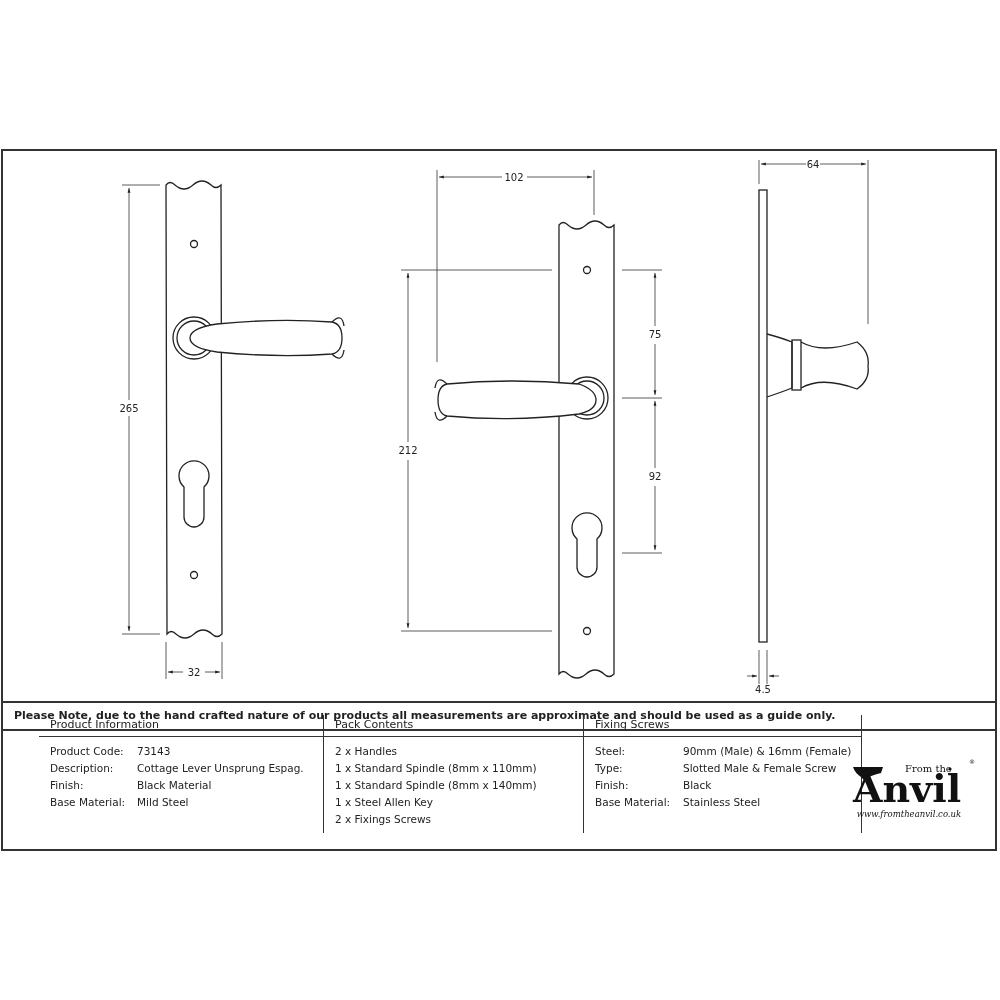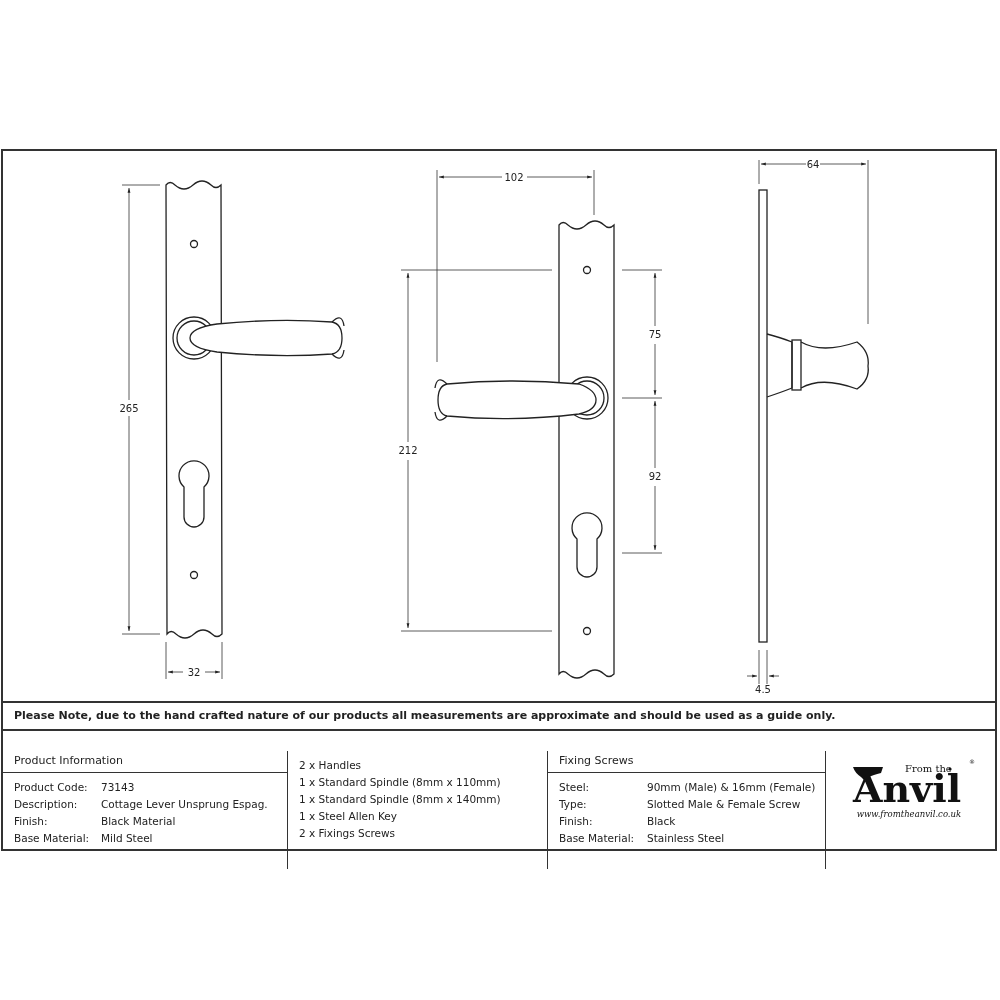--- a/index.html
+++ b/index.html
@@ -5,21 +5,21 @@
   html, body { margin:0; padding:0; background:#ffffff; }
   body { width:1000px; height:1000px; position:relative; overflow:hidden;
          font-family:"DejaVu Sans", sans-serif; color:#222; }
   .frame { position:absolute; left:1px; top:149px; width:996px; height:702px;
            border:2px solid #333; box-sizing:border-box; }
   .drawing { position:absolute; left:0; top:0; }
   .dim { font-family:"DejaVu Sans", sans-serif; font-size:10px; fill:#222; }
   .note { position:absolute; left:0; top:550px; width:992px; height:30px;
           border-top:2px solid #333; border-bottom:2px solid #333; box-sizing:border-box;
           font-size:11px; line-height:26px; padding-left:11px;font-weight:bold; }
-  .info { position:absolute; top:600px; height:118px; border-right:1.5px solid #333; box-sizing:border-box; }
+  .info { position:absolute; top:564px; height:118px; border-right:1.5px solid #333; box-sizing:border-box;margin-left:36px; }
   .info .hdr { height:22px; border-bottom:1.5px solid #333; font-size:11px; line-height:20px; padding-left:11px; box-sizing:border-box; }
   .info .rows { padding:6px 0 0 11px; font-size:10.5px; }
   .info .row { display:flex; height:17px; line-height:17px; }
   .info .k { flex:0 0 auto; }
   .info .v { }
   .logo { position:absolute; left:822px; top:580px; width:170px; height:118px; }
 </style>
 </head>
 <body>
 
@@ -130,20 +130,21 @@
           <span class="v">Black Material</span>
         </div>
       <div class="row">
           <span class="k" style="width:87px">Base Material:</span>
           <span class="v">Mild Steel</span>
         </div>
     </div>
   </div>
 
   <div class="info" style="left:285px; width:260px;">
+    <div class="hdr">Pack Contents</div>
     <div class="rows">
       <div class="row">2 x Handles</div>
       <div class="row">1 x Standard Spindle (8mm x 110mm)</div>
       <div class="row">1 x Standard Spindle (8mm x 140mm)</div>
       <div class="row">1 x Steel Allen Key</div>
       <div class="row">2 x Fixings Screws</div>
     </div>
   </div>
 
   <div class="info" style="left:545px; width:278px;">

